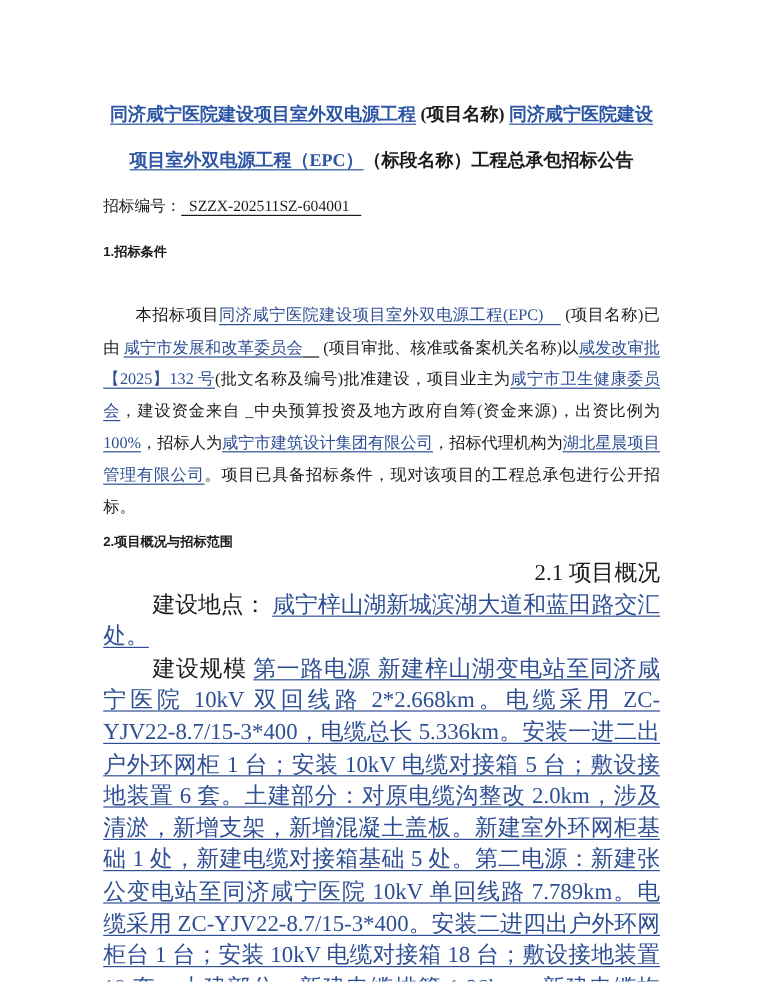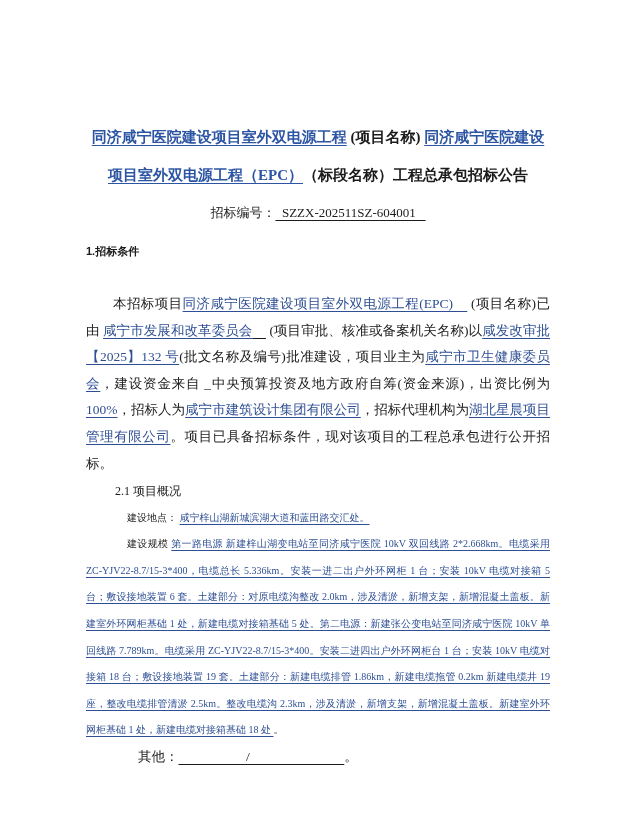--- a/index.html
+++ b/index.html
@@ -6,33 +6,32 @@
   body {
     width: 635px; height: 818px;
     background: #ffffff;
     overflow: hidden;
     font-family: "Liberation Serif", "DejaVu Serif", serif;
     color: var(--ink, #1b1b1b);
   }
   .page {
     width: 635px; height: 800px;
     box-sizing: border-box;
-    padding: 119px 85px 0 86px;
+    padding: 78px 85px 0 86px;
   }
   
   .doc-title {
     text-align: center;
     font-weight: bold;
     font-size: 15px;
     line-height: 37px;
   }
   .doc-title .r-bu { color: var(--blue_title); }
   
   .tender-line {
-    text-align: center;
     font-size: 13px;
     line-height: 22px;
     margin-top: 8px;
   }
   
   .h-main {
     font-family: "Liberation Sans", "DejaVu Sans", sans-serif;
     font-weight: bold;
     font-size: 11px;
     line-height: 24px;
@@ -41,27 +40,28 @@
   .h-main.second { margin-top: 4px; }
   
   .para {
     font-size: 13.5px;
     line-height: 26.6px;
     text-align: justify;
     margin-top: 28px;
   }
   .indent2 { text-indent: 27px; }
   .sub-head {
-    font-size: 12px;
+    font-size: 19px;
     line-height: 26.5px;
     margin-left: 29px;
     margin-top: 1px;
+    text-align: right;
   }
   .field-line {
-    font-size: 10px;
+    font-size: 19px;
     line-height: 26.6px;
     text-indent: 41px;
     text-align: justify;
   }
   .other-line {
     font-size: 13.5px;
     line-height: 26.6px;
     text-indent: 52px;
   }
   
@@ -85,20 +85,21 @@
 <div class="page">
 
   <div class="doc-title"><span class="r-bu">同济咸宁医院建设项目室外双电源工程</span><span class="r-k"> (项目名称) </span><span class="r-bu">同济咸宁医院建设项目室外双电源工程（EPC）</span><span class="r-k">（标段名称）</span><span class="r-kh">工程总承包招标公告</span></div>
 
   <div class="tender-line"><span class="r-k">招标编号：</span><span class="r-ku">&nbsp;&nbsp;SZZX-202511SZ-604001&nbsp;&nbsp;&nbsp;</span></div>
 
   <div class="h-main">1.招标条件</div>
 
   <div class="para indent2"><span class="r-k">本招标项目</span><span class="r-bu">同济咸宁医院建设项目室外双电源工程(EPC)　</span><span class="r-k"> (项目名称)已由 </span><span class="r-bu">咸宁市发展和改革委员会</span><span class="r-ku">　</span><span class="r-k"> (项目审批、核准或备案机关名称)以</span><span class="r-bu">咸发改审批【2025】132 号</span><span class="r-k">(批文名称及编号)批准建设，项目业主为</span><span class="r-bu">咸宁市卫生健康委员会</span><span class="r-k">，建设资金来自 _中央预算投资及地方政府自筹(资金来源)，出资比例为 </span><span class="r-bu">100%</span><span class="r-k">，招标人为</span><span class="r-bu">咸宁市建筑设计集团有限公司</span><span class="r-k">，招标代理机构为</span><span class="r-bu">湖北星晨项目管理有限公司</span><span class="r-k">。项目已具备招标条件，现对该项目的工程总承包进行公开招标。</span></div>
 
+  <div class="h-main second">2.项目概况与招标范围</div>
 
   <div class="sub-head">2.1 项目概况</div>
 
   <div class="field-line"><span class="r-k">建设地点： </span><span class="r-bu">咸宁梓山湖新城滨湖大道和蓝田路交汇处。</span></div>
 
   <div class="field-line"><span class="r-k">建设规模 </span><span class="r-bu">第一路电源 新建梓山湖变电站至同济咸宁医院 10kV 双回线路 2*2.668km。电缆采用 ZC-YJV22-8.7/15-3*400，电缆总长 5.336km。安装一进二出户外环网柜 1 台；安装 10kV 电缆对接箱 5 台；敷设接地装置 6 套。土建部分：对原电缆沟整改 2.0km，涉及清淤，新增支架，新增混凝土盖板。新建室外环网柜基础 1 处，新建电缆对接箱基础 5 处。第二电源：新建张公变电站至同济咸宁医院 10kV 单回线路 7.789km。电缆采用 ZC-YJV22-8.7/15-3*400。安装二进四出户外环网柜台 1 台；安装 10kV 电缆对接箱 18 台；敷设接地装置 19 套。土建部分：新建电缆排管 1.86km，新建电缆拖管 0.2km 新建电缆井 19 座，整改电缆排管清淤 2.5km。整改电缆沟 2.3km，涉及清淤，新增支架，新增混凝土盖板。新建室外环网柜基础 1 处，新建电缆对接箱基础 18 处 </span><span class="r-k">。</span></div>
 
   <div class="other-line"><span class="r-k">其他：</span><span class="r-ku">　　　　　/　　　　　　　</span><span class="r-k">。</span></div>
 
 </div>

